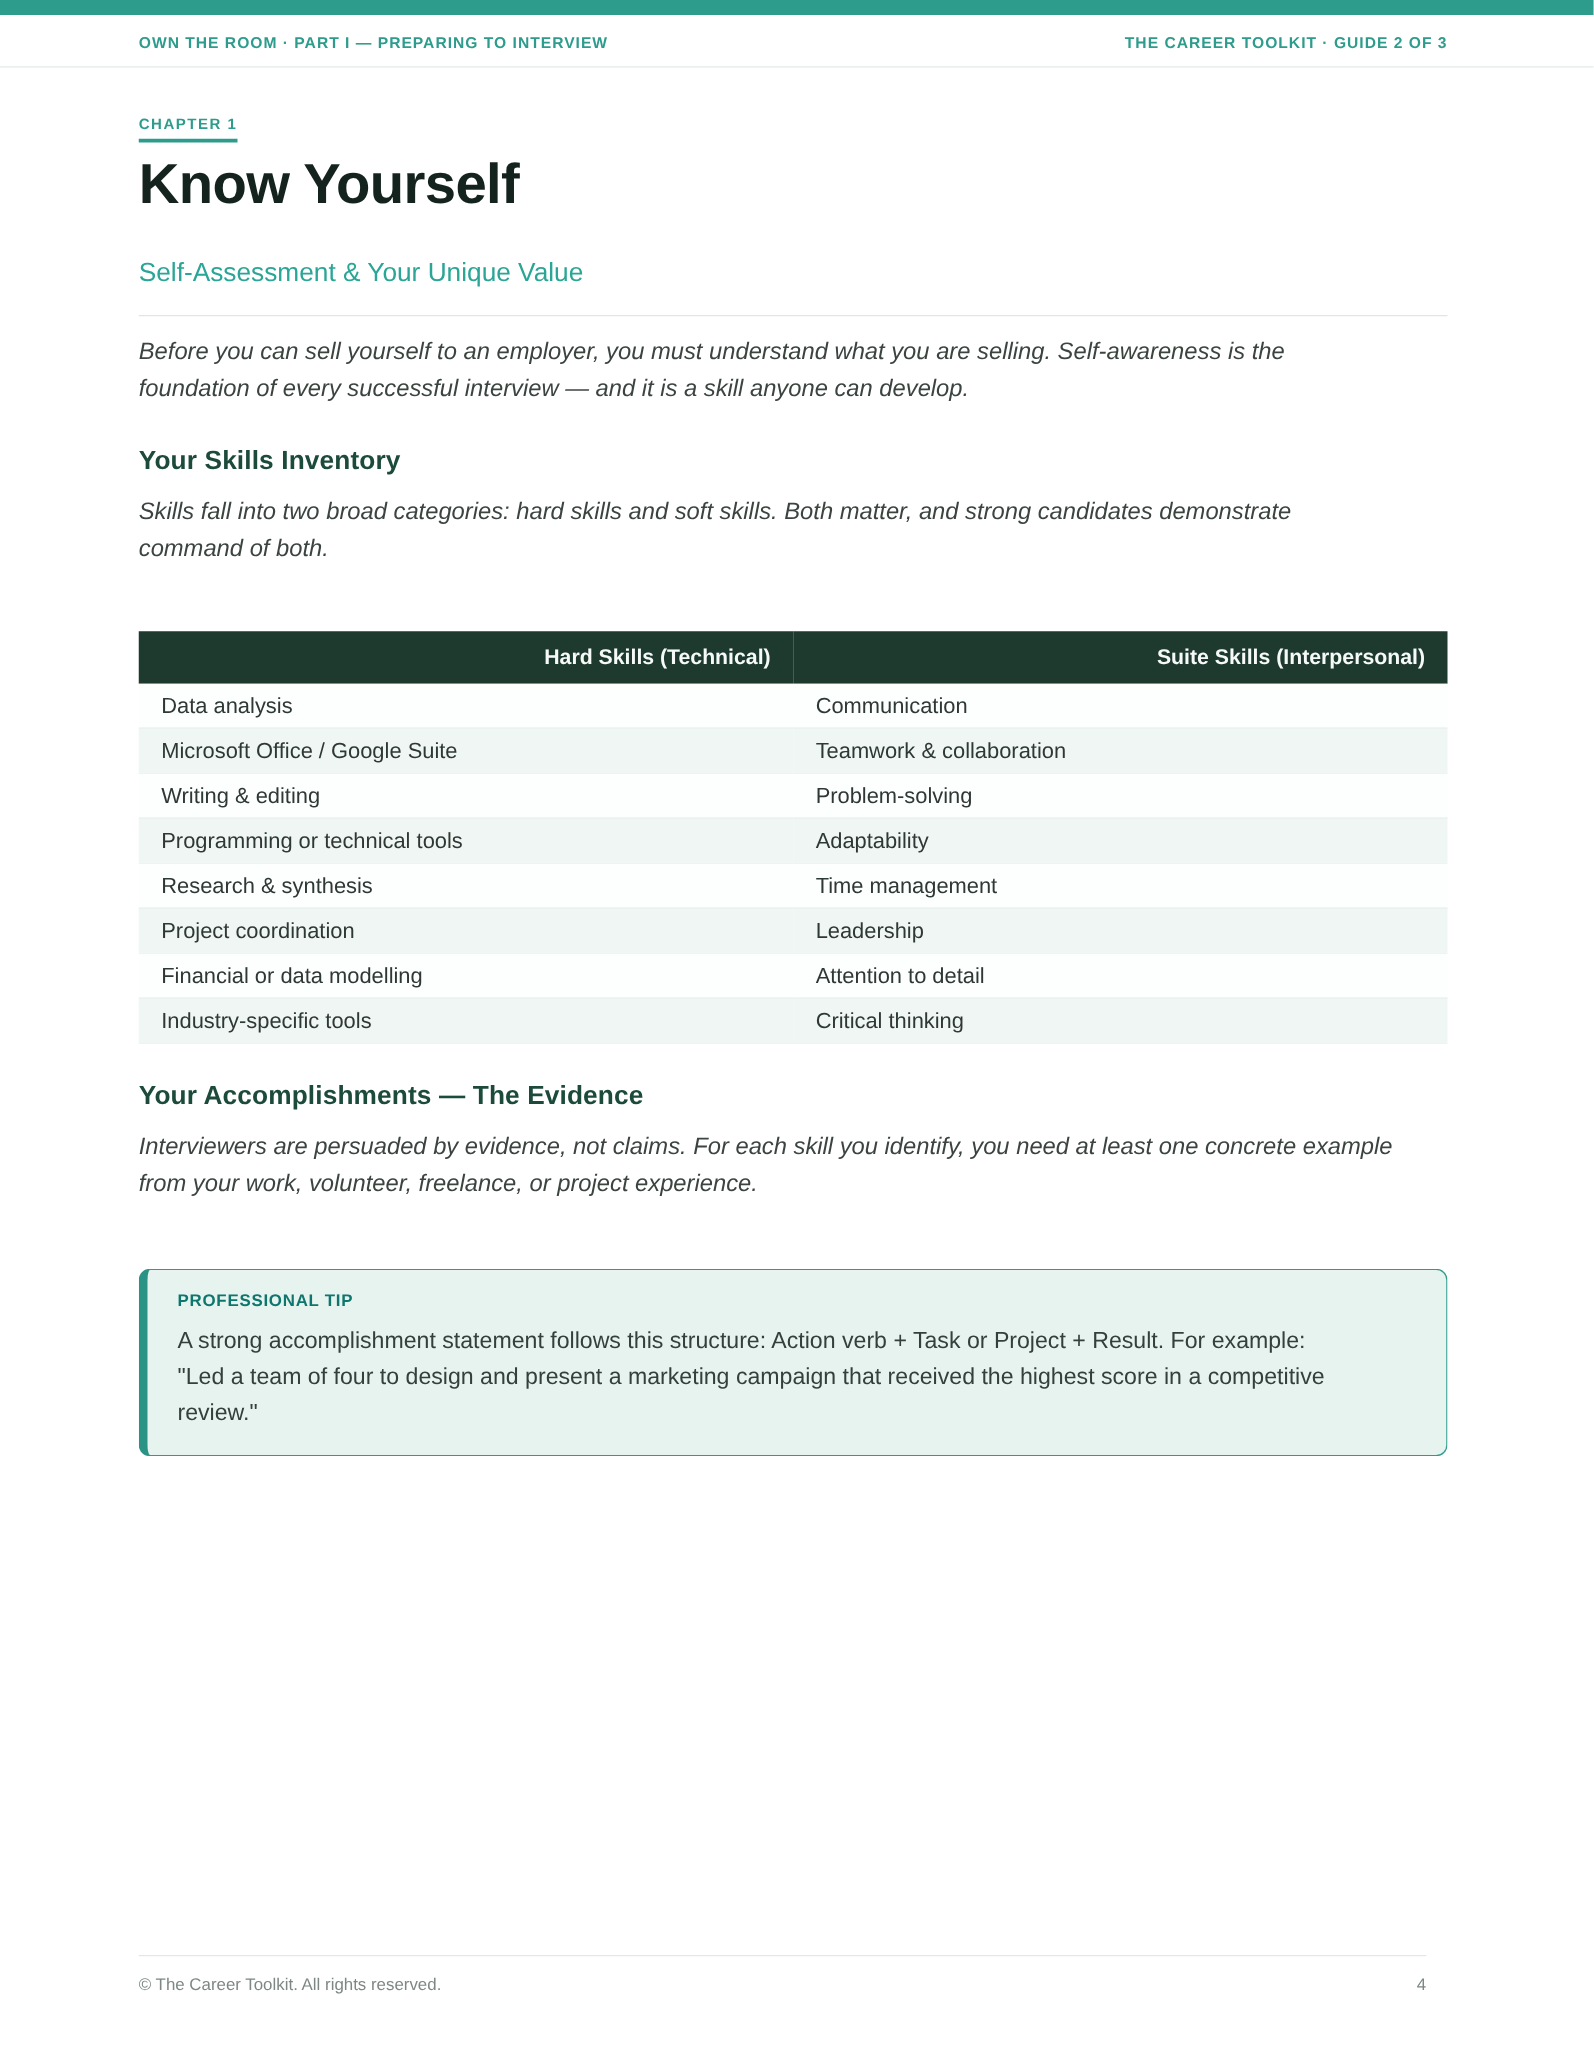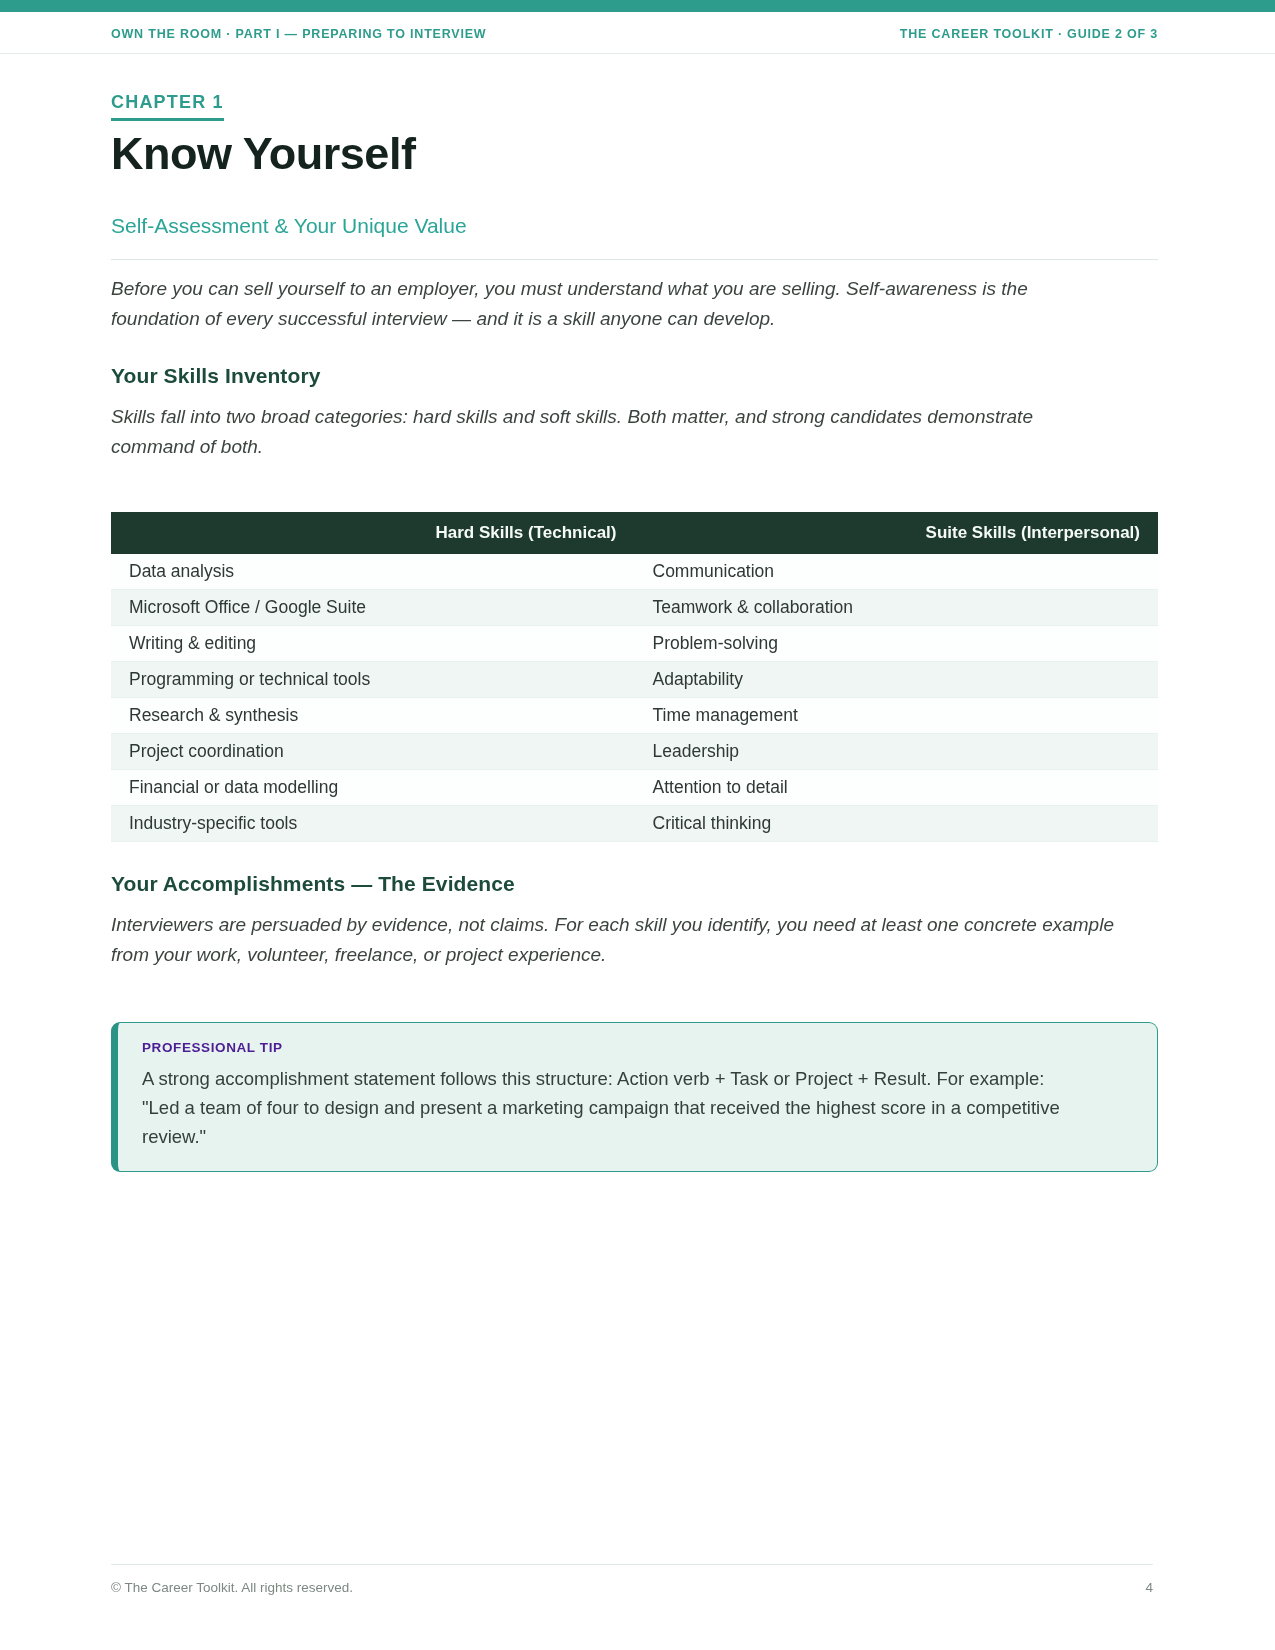--- a/index.html
+++ b/index.html
@@ -28,21 +28,21 @@
     font-weight: bold;
     letter-spacing: 0.8px;
     color: #2E9C8C;
   }
   .content {
     margin: 0 117px 0 111px;
   }
   .chapter-label {
     display: inline-block;
     margin-top: 38px;
-    font-size: 18px;
+    font-size: 12px;
     font-weight: bold;
     letter-spacing: 1.2px;
     color: #2E9C8C;
     border-bottom: 3px solid #2E9C8C;
     padding-bottom: 5px;
   }
   .page-title {
     margin: 9px 0 0 0;
     font-size: 45px;
     line-height: 1.08;
@@ -103,33 +103,33 @@
     background: #E7F3EF;
     border: 1.5px solid #2E9C8C;
     border-left: 7px solid #2B9385;
     border-radius: 9px;
     padding: 17px 26px 20px 24px;
   }
   .tip-label {
     font-size: 13.5px;
     font-weight: 800;
     letter-spacing: 0.6px;
-    color: #4c1d95;
+    color: #0f766e;
   }
   .tip-text {
     margin-top: 9px;
     font-size: 18.5px;
     line-height: 29px;
     color: #33403B;
     max-width: 920px;
   }
   .page-footer {
     position: absolute;
     left: 111px;
-    right: 122px;
+    right: 134px;
     bottom: 55px;
     border-top: 1px solid #E2E8E5;
     padding-top: 15px;
     display: flex;
     justify-content: space-between;
     align-items: baseline;
   }
   .page-footer span {
     font-size: 13.5px;
     color: #7D8883;

